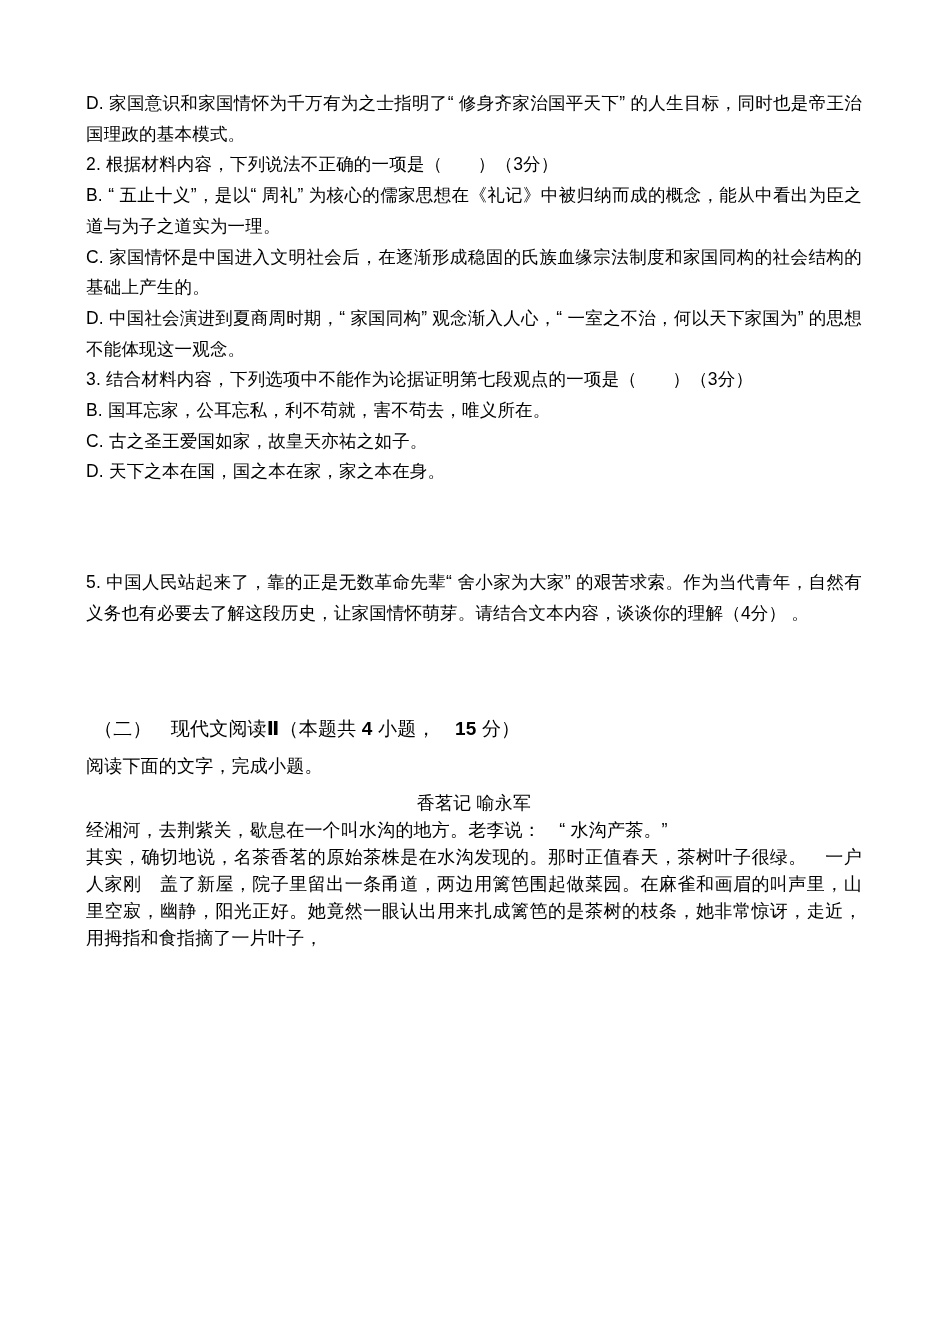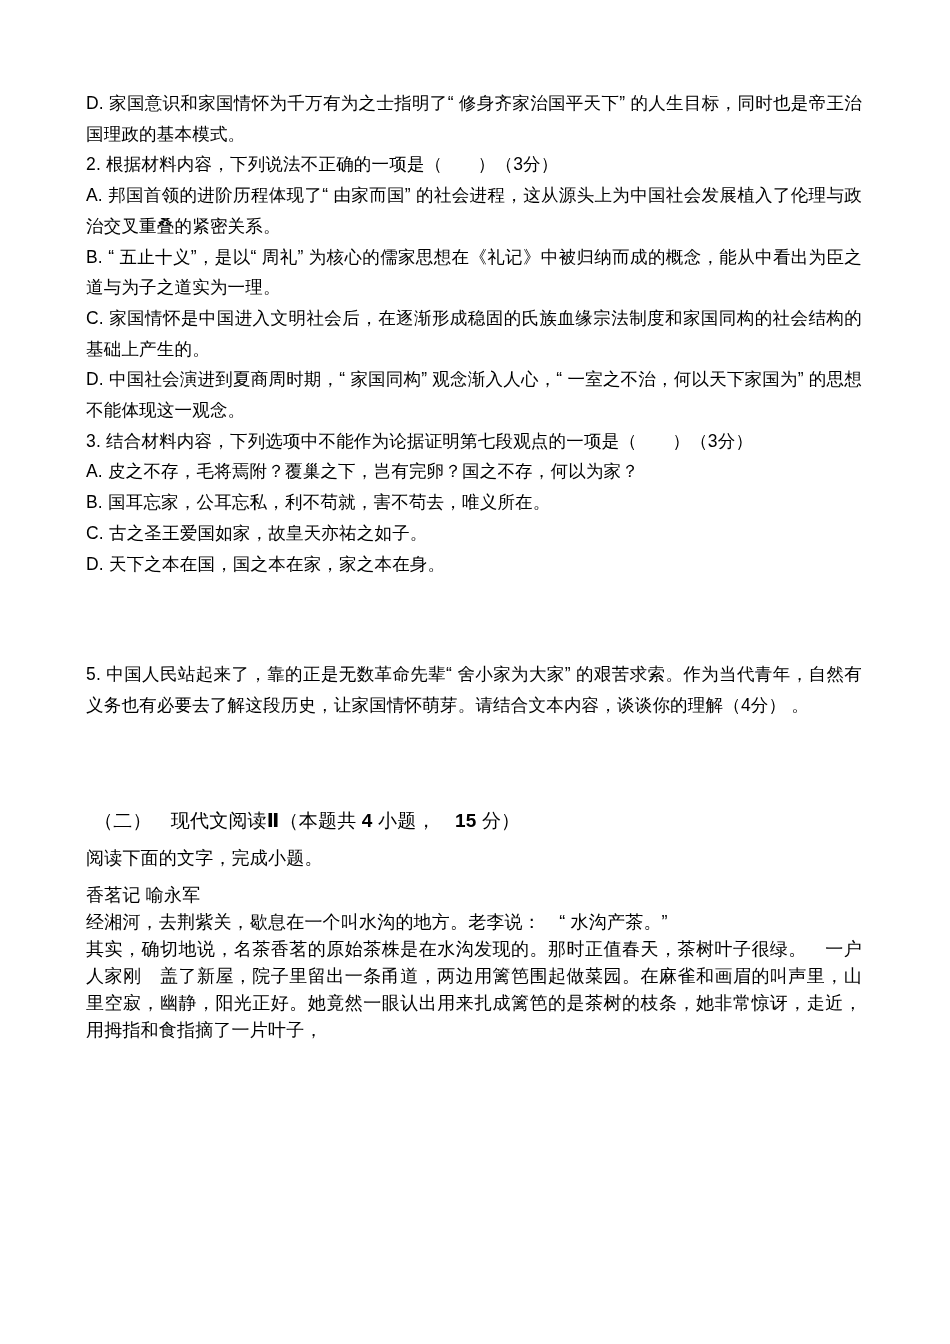--- a/index.html
+++ b/index.html
@@ -47,40 +47,39 @@
   .reading p {
     margin: 0;
     font-size: 18px;
     line-height: 27px;
     letter-spacing: 0.2px;
     text-align: justify;
     word-break: break-all;
   }
   .reading .intro { margin-top: 3px; }
   .reading .passage-title {
+    text-align: center;
     margin-top: 10px;
     word-break: normal;
   }
   .reading .para-first { margin-top: 0; }
   .reading .para-body { margin-top: 0; }
 </style>
 </head>
 <body>
 
 <div class="page">
 
   <div class="qsec">
     <p>D. 家国意识和家国情怀为千万有为之士指明了“ 修身齐家治国平天下” 的人生目标，同时也是帝王治国理政的基本模式。</p>
     <p>2. 根据材料内容，下列说法不正确的一项是（　　）（3分）</p>
-    <p>A. 邦国首领的进阶历程体现了“ 由家而国” 的社会进程，这从源头上为中国社会发展植入了伦理与政治交叉重叠的紧密关系。</p>
     <p>B. “ 五止十义”，是以“ 周礼” 为核心的儒家思想在《礼记》中被归纳而成的概念，能从中看出为臣之道与为子之道实为一理。</p>
     <p>C. 家国情怀是中国进入文明社会后，在逐渐形成稳固的氏族血缘宗法制度和家国同构的社会结构的基础上产生的。</p>
     <p>D. 中国社会演进到夏商周时期，“ 家国同构” 观念渐入人心，“ 一室之不治，何以天下家国为” 的思想不能体现这一观念。</p>
     <p>3. 结合材料内容，下列选项中不能作为论据证明第七段观点的一项是（　　）（3分）</p>
-    <p>A. 皮之不存，毛将焉附？覆巢之下，岂有完卵？国之不存，何以为家？</p>
     <p>B. 国耳忘家，公耳忘私，利不苟就，害不苟去，唯义所在。</p>
     <p>C. 古之圣王爱国如家，故皇天亦祐之如子。</p>
     <p>D. 天下之本在国，国之本在家，家之本在身。</p>
     <div class="gap-after-q4"></div>
     <p>5. 中国人民站起来了，靠的正是无数革命先辈“ 舍小家为大家” 的艰苦求索。作为当代青年，自然有义务也有必要去了解这段历史，让家国情怀萌芽。请结合文本内容，谈谈你的理解（4分） 。</p>
     <div class="gap-after-q5"></div>
   </div>
 
   <p class="sec-heading"><span>（二）　现代文阅读</span><span class="bold">Ⅱ</span><span>（本题共 </span><span class="bold">4</span><span> 小题，　</span><span class="bold">15</span><span> 分）</span></p>
 

